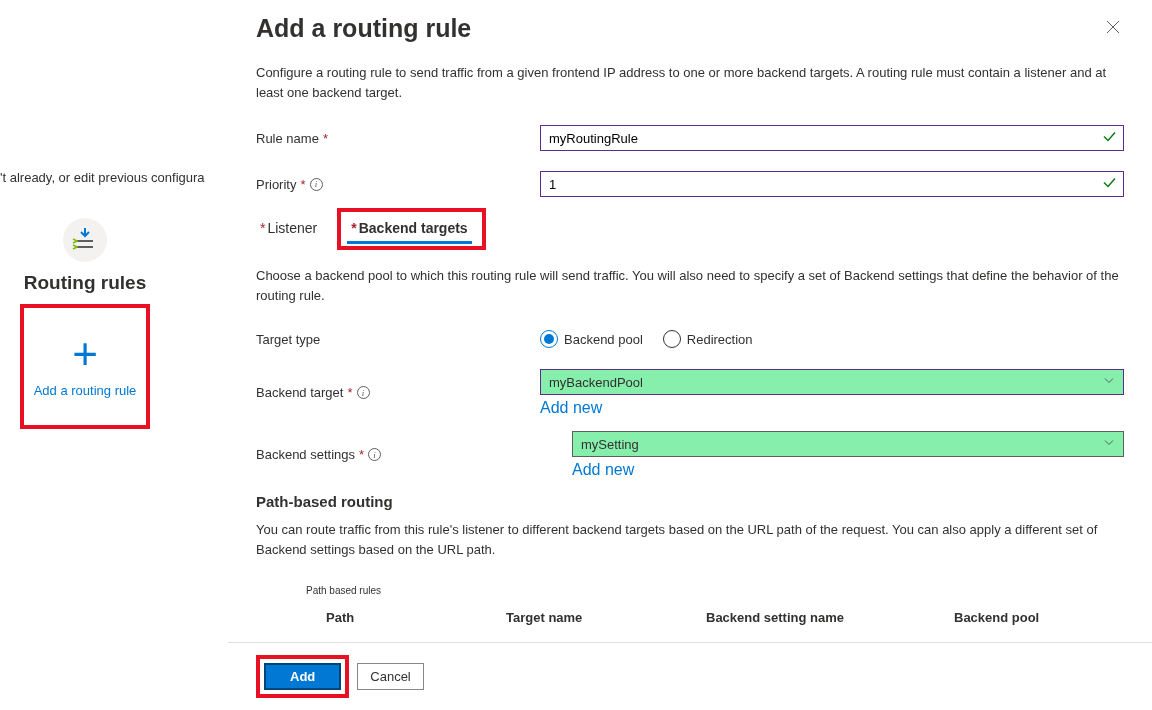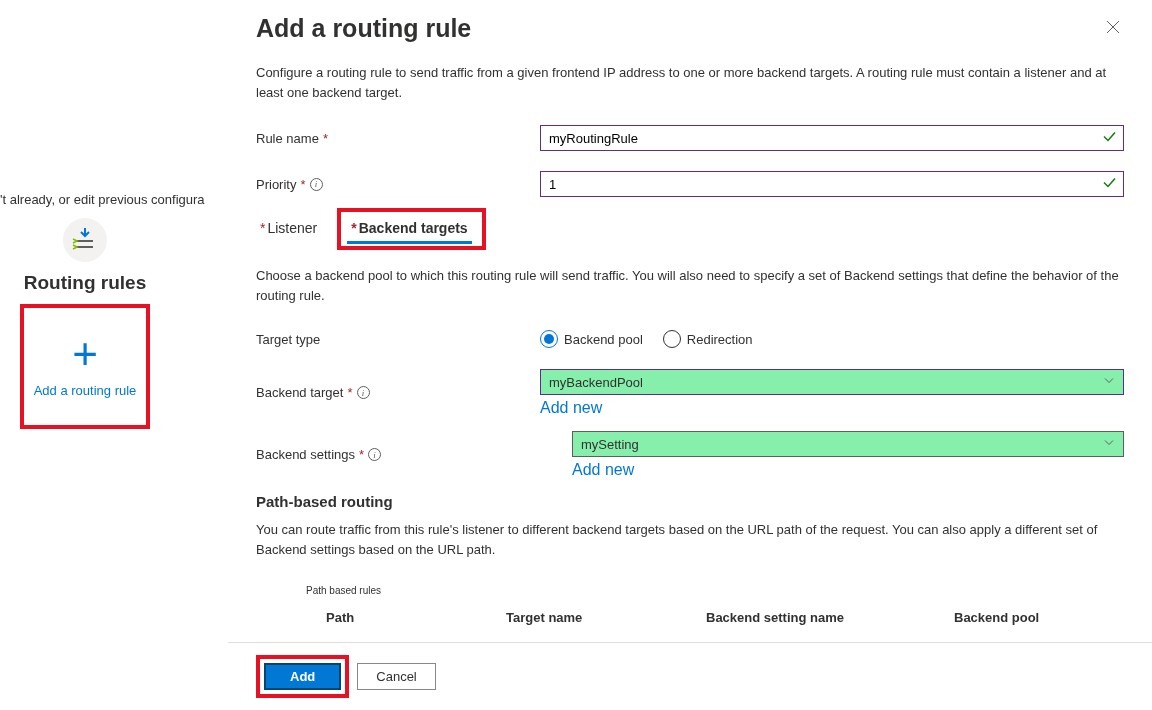--- a/index.html
+++ b/index.html
@@ -9,21 +9,21 @@
       color: #323130;
       background: #fff;
       width: 1152px;
       height: 710px;
       overflow: hidden;
       position: relative;
     }
     .bg-text {
       position: absolute;
       left: 0;
-      top: 192px;
+      top: 170px;
       font-size: 13px;
       color: #323130;
     }
     .routing-card-area {
       position: absolute;
       left: 20px;
       top: 218px;
       width: 130px;
     }
     .tile-icon {
@@ -273,21 +273,21 @@
       border: 2px solid #004578;
       padding: 4px 24px;
       font-size: 13px;
       font-weight: 600;
       cursor: pointer;
     }
     .btn-secondary {
       background: #fff;
       color: #323130;
       border: 1px solid #8a8886;
-      padding: 5px 18px;
+      padding: 5px 12px;
       font-size: 13px;
       cursor: pointer;
     }
   </style>
 </head>
 <body>
 
 <div class="bg-text">'t already, or edit previous configura</div>
 
 <div class="routing-card-area">

